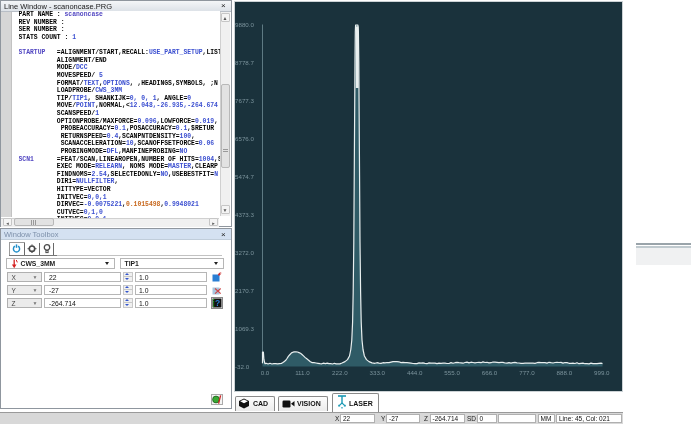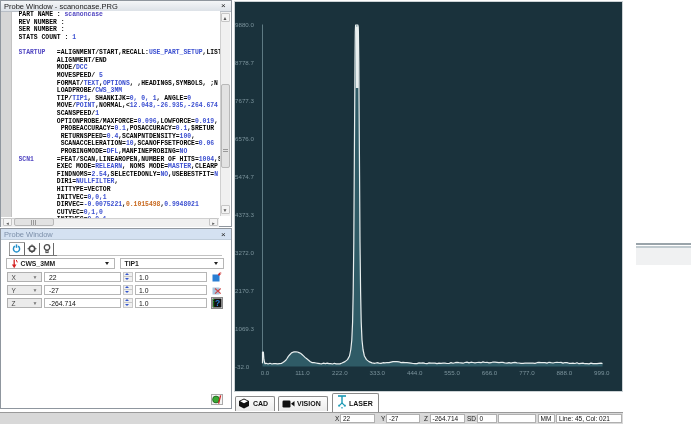--- a/index.html
+++ b/index.html
@@ -35,21 +35,21 @@
  background:linear-gradient(#fdfdfd,#ececec);font-size:7px;font-weight:bold;color:#111}
 
 #statusbar{left:0;top:412px;width:623px;height:12px;background:#d8d8d8;border-top:1px solid #9a9a9a}
 .scell{position:absolute;top:413.5px;height:9px;background:#fff;border:1px solid #b0b0b0;
  font-size:6.5px;color:#111;line-height:8px;padding-left:2px}
 .slab{position:absolute;top:414.5px;font-size:6.5px;color:#222}
 </style></head>
 <body>
 
 <div class="abs" id="editwin"></div>
-<div class="abs" id="edittitle">Probe Window - scanoncase.PRG</div>
+<div class="abs" id="edittitle">Line Window - scanoncase.PRG</div>
 <div class="abs" id="editclose">×</div>
 <div class="abs" id="editmargin"></div>
 <div class="abs" id="code">PART NAME : <span class="p">scanoncase</span>
 REV NUMBER :
 SER NUMBER :
 STATS COUNT : <span class="b">1</span>
 
 <span class="p">STARTUP</span>   =ALIGNMENT/START,RECALL:<span class="b">USE_PART_SETUP</span>,LIST
           ALIGNMENT/END
           MODE/<span class="b">DCC</span>
@@ -82,21 +82,21 @@
 <div class="abs" style="left:222.5px;top:151px;width:5px;height:1px;background:#999"></div>
 <div class="abs sb" id="hsb"></div>
 <div class="sbtn" style="left:3px;top:218px;width:9px;height:8px;line-height:8px">◂</div>
 <div class="sbtn" style="left:209px;top:218px;width:9px;height:8px;line-height:8px">▸</div>
 <div class="thumb" style="left:14px;top:218px;width:40px;height:8px"></div>
 <div class="abs" style="left:31px;top:219.5px;width:1px;height:5px;background:#999"></div>
 <div class="abs" style="left:33px;top:219.5px;width:1px;height:5px;background:#999"></div>
 <div class="abs" style="left:35px;top:219.5px;width:1px;height:5px;background:#999"></div>
 
 <div class="abs" id="probewin"></div>
-<div class="abs" id="probetitle">Probe Window</div>
+<div class="abs" id="probetitle">Window Toolbox</div>
 <div class="abs" style="left:221px;top:229.5px;font-size:8px;color:#222;line-height:10px">×</div>
 
 <div class="abs" style="left:9px;top:242px;width:16px;height:13px;border:1px solid #9a9a9a;border-bottom:none;background:#fff"></div>
 <svg class="abs" style="left:11.5px;top:243.8px" width="9" height="9" viewBox="0 0 9 9">
  <path d="M2.9 2.2 A3.1 3.1 0 1 0 6.1 2.2" fill="none" stroke="#1e8dc8" stroke-width="1.4"></path>
  <line x1="4.5" y1="0.4" x2="4.5" y2="3.8" stroke="#1e8dc8" stroke-width="1.5"></line>
 </svg>
 <div class="abs" style="left:24px;top:242.5px;width:1px;height:12px;background:#6a6a6a"></div>
 <svg class="abs" style="left:27px;top:243.8px" width="10" height="10" viewBox="0 0 10 10">
  <circle cx="5" cy="4.7" r="2.7" fill="none" stroke="#4a4a4a" stroke-width="1.6"></circle>

